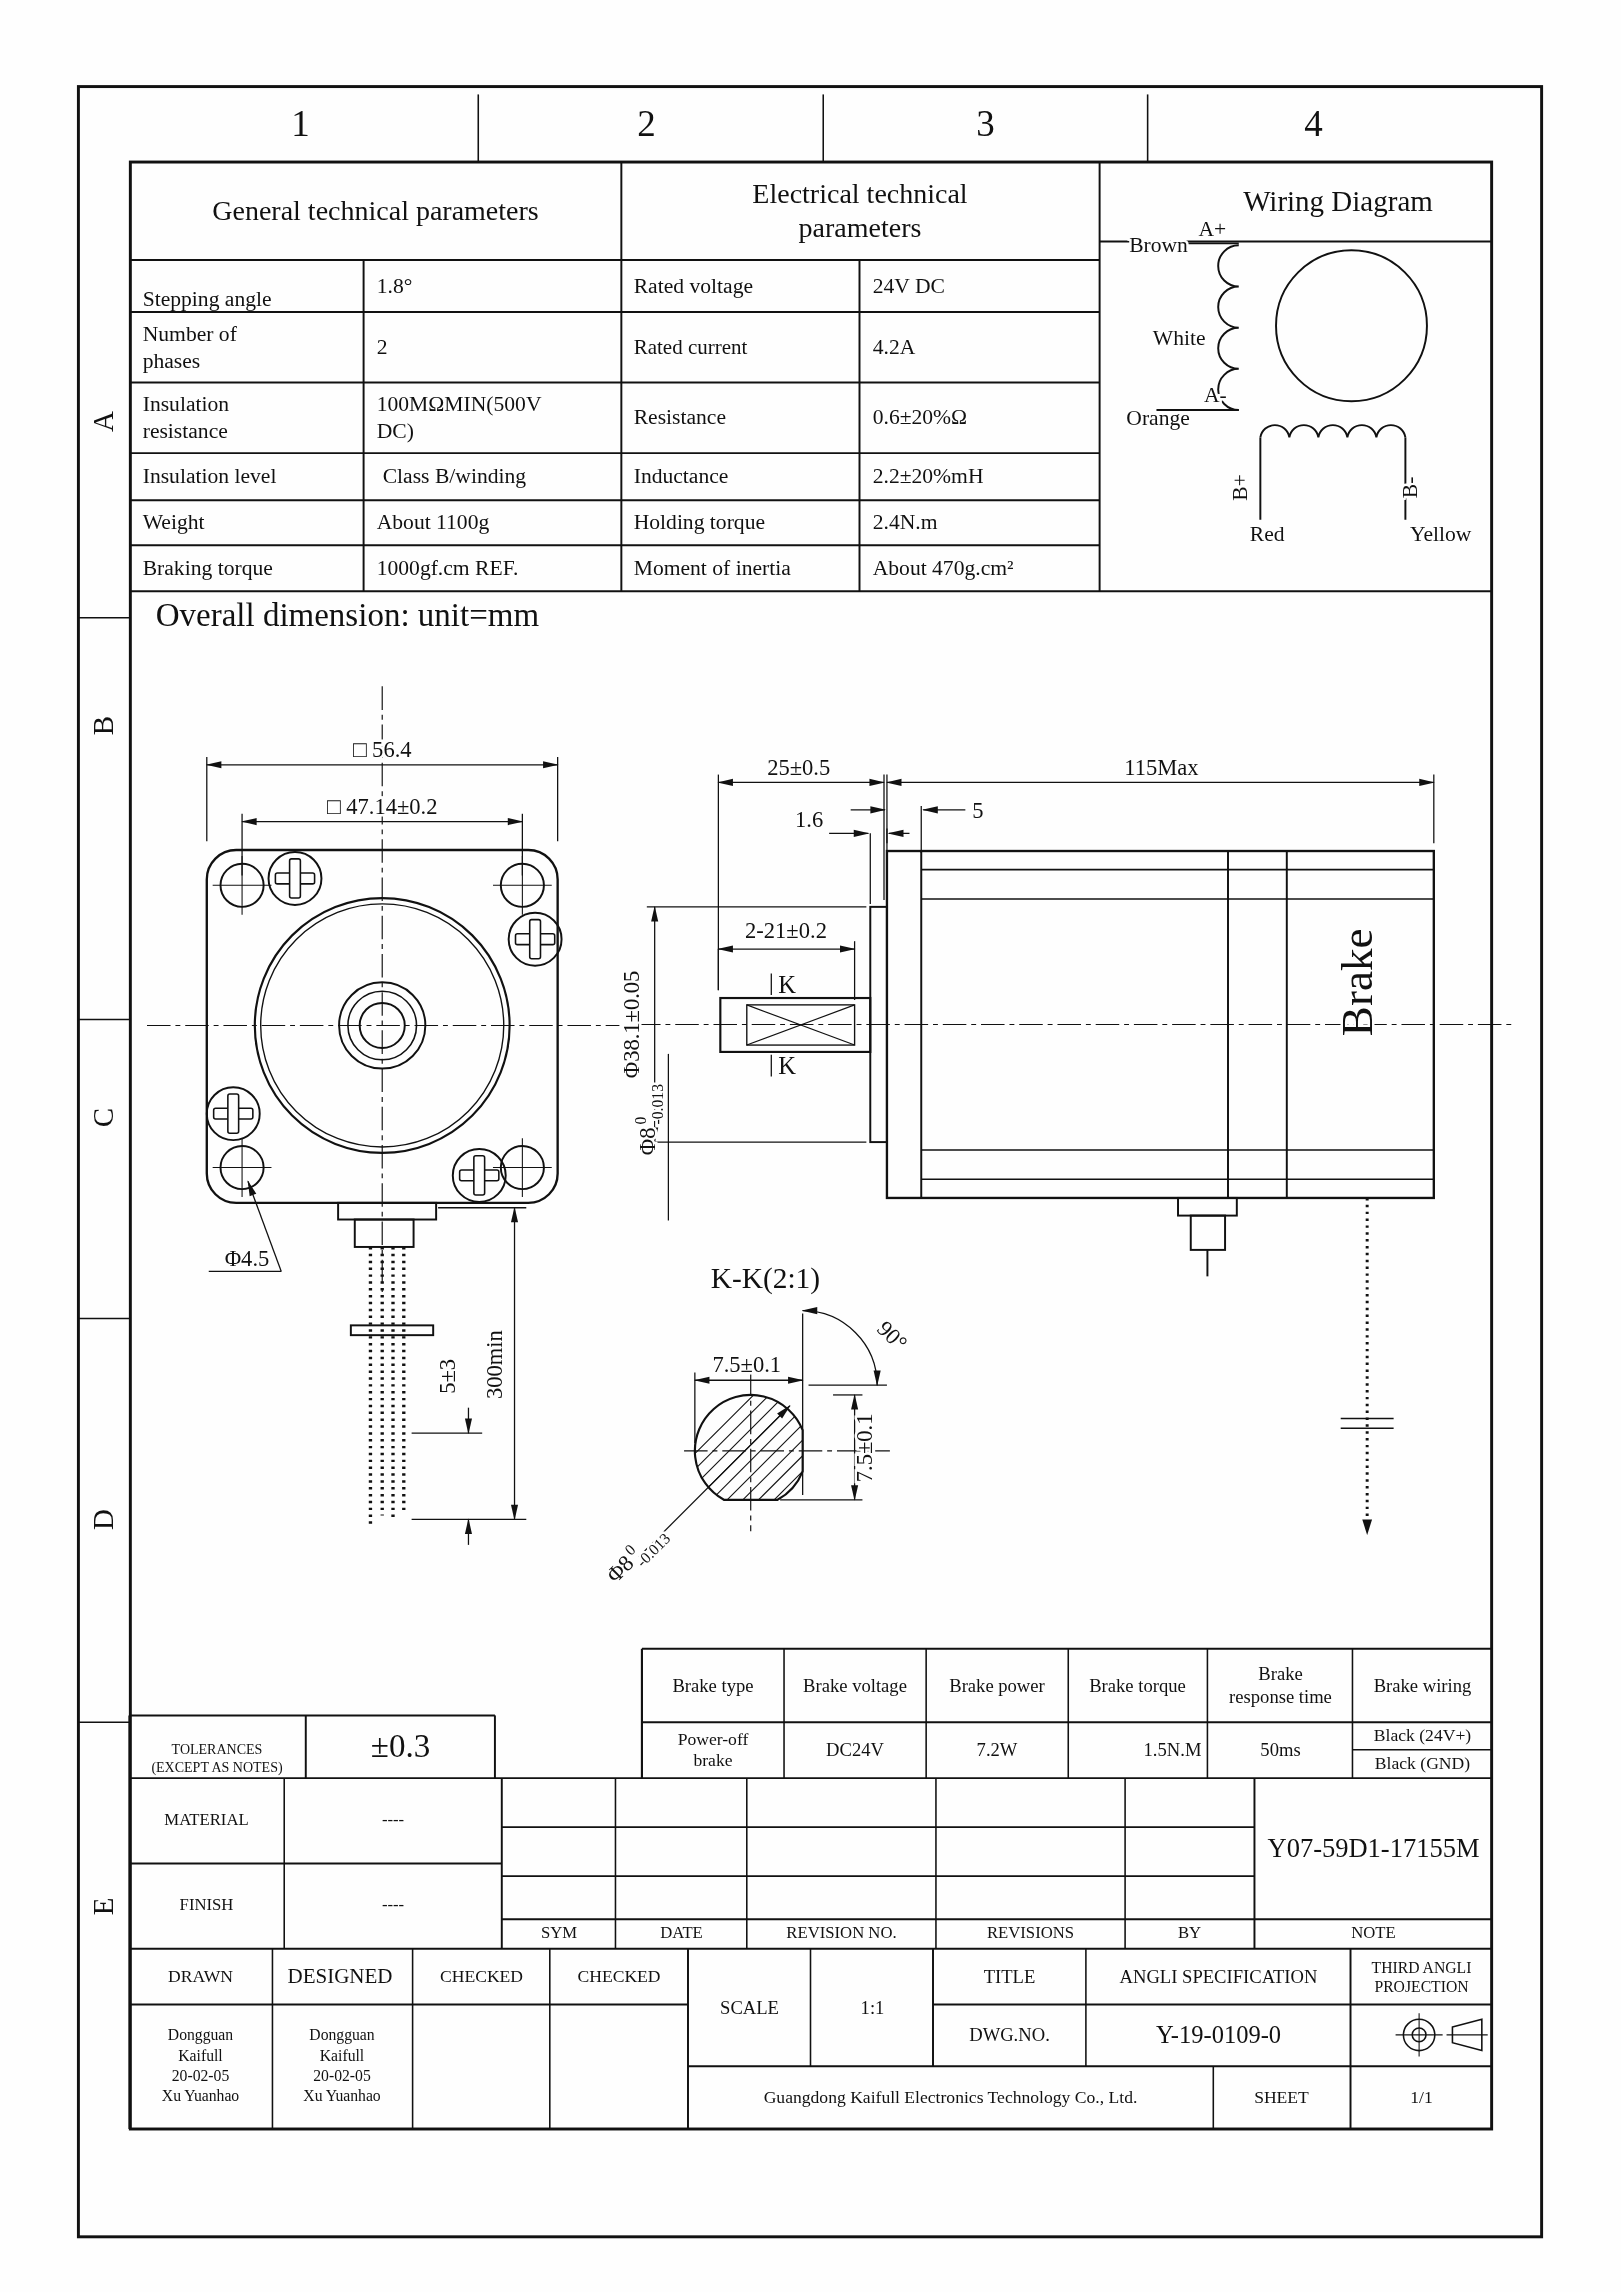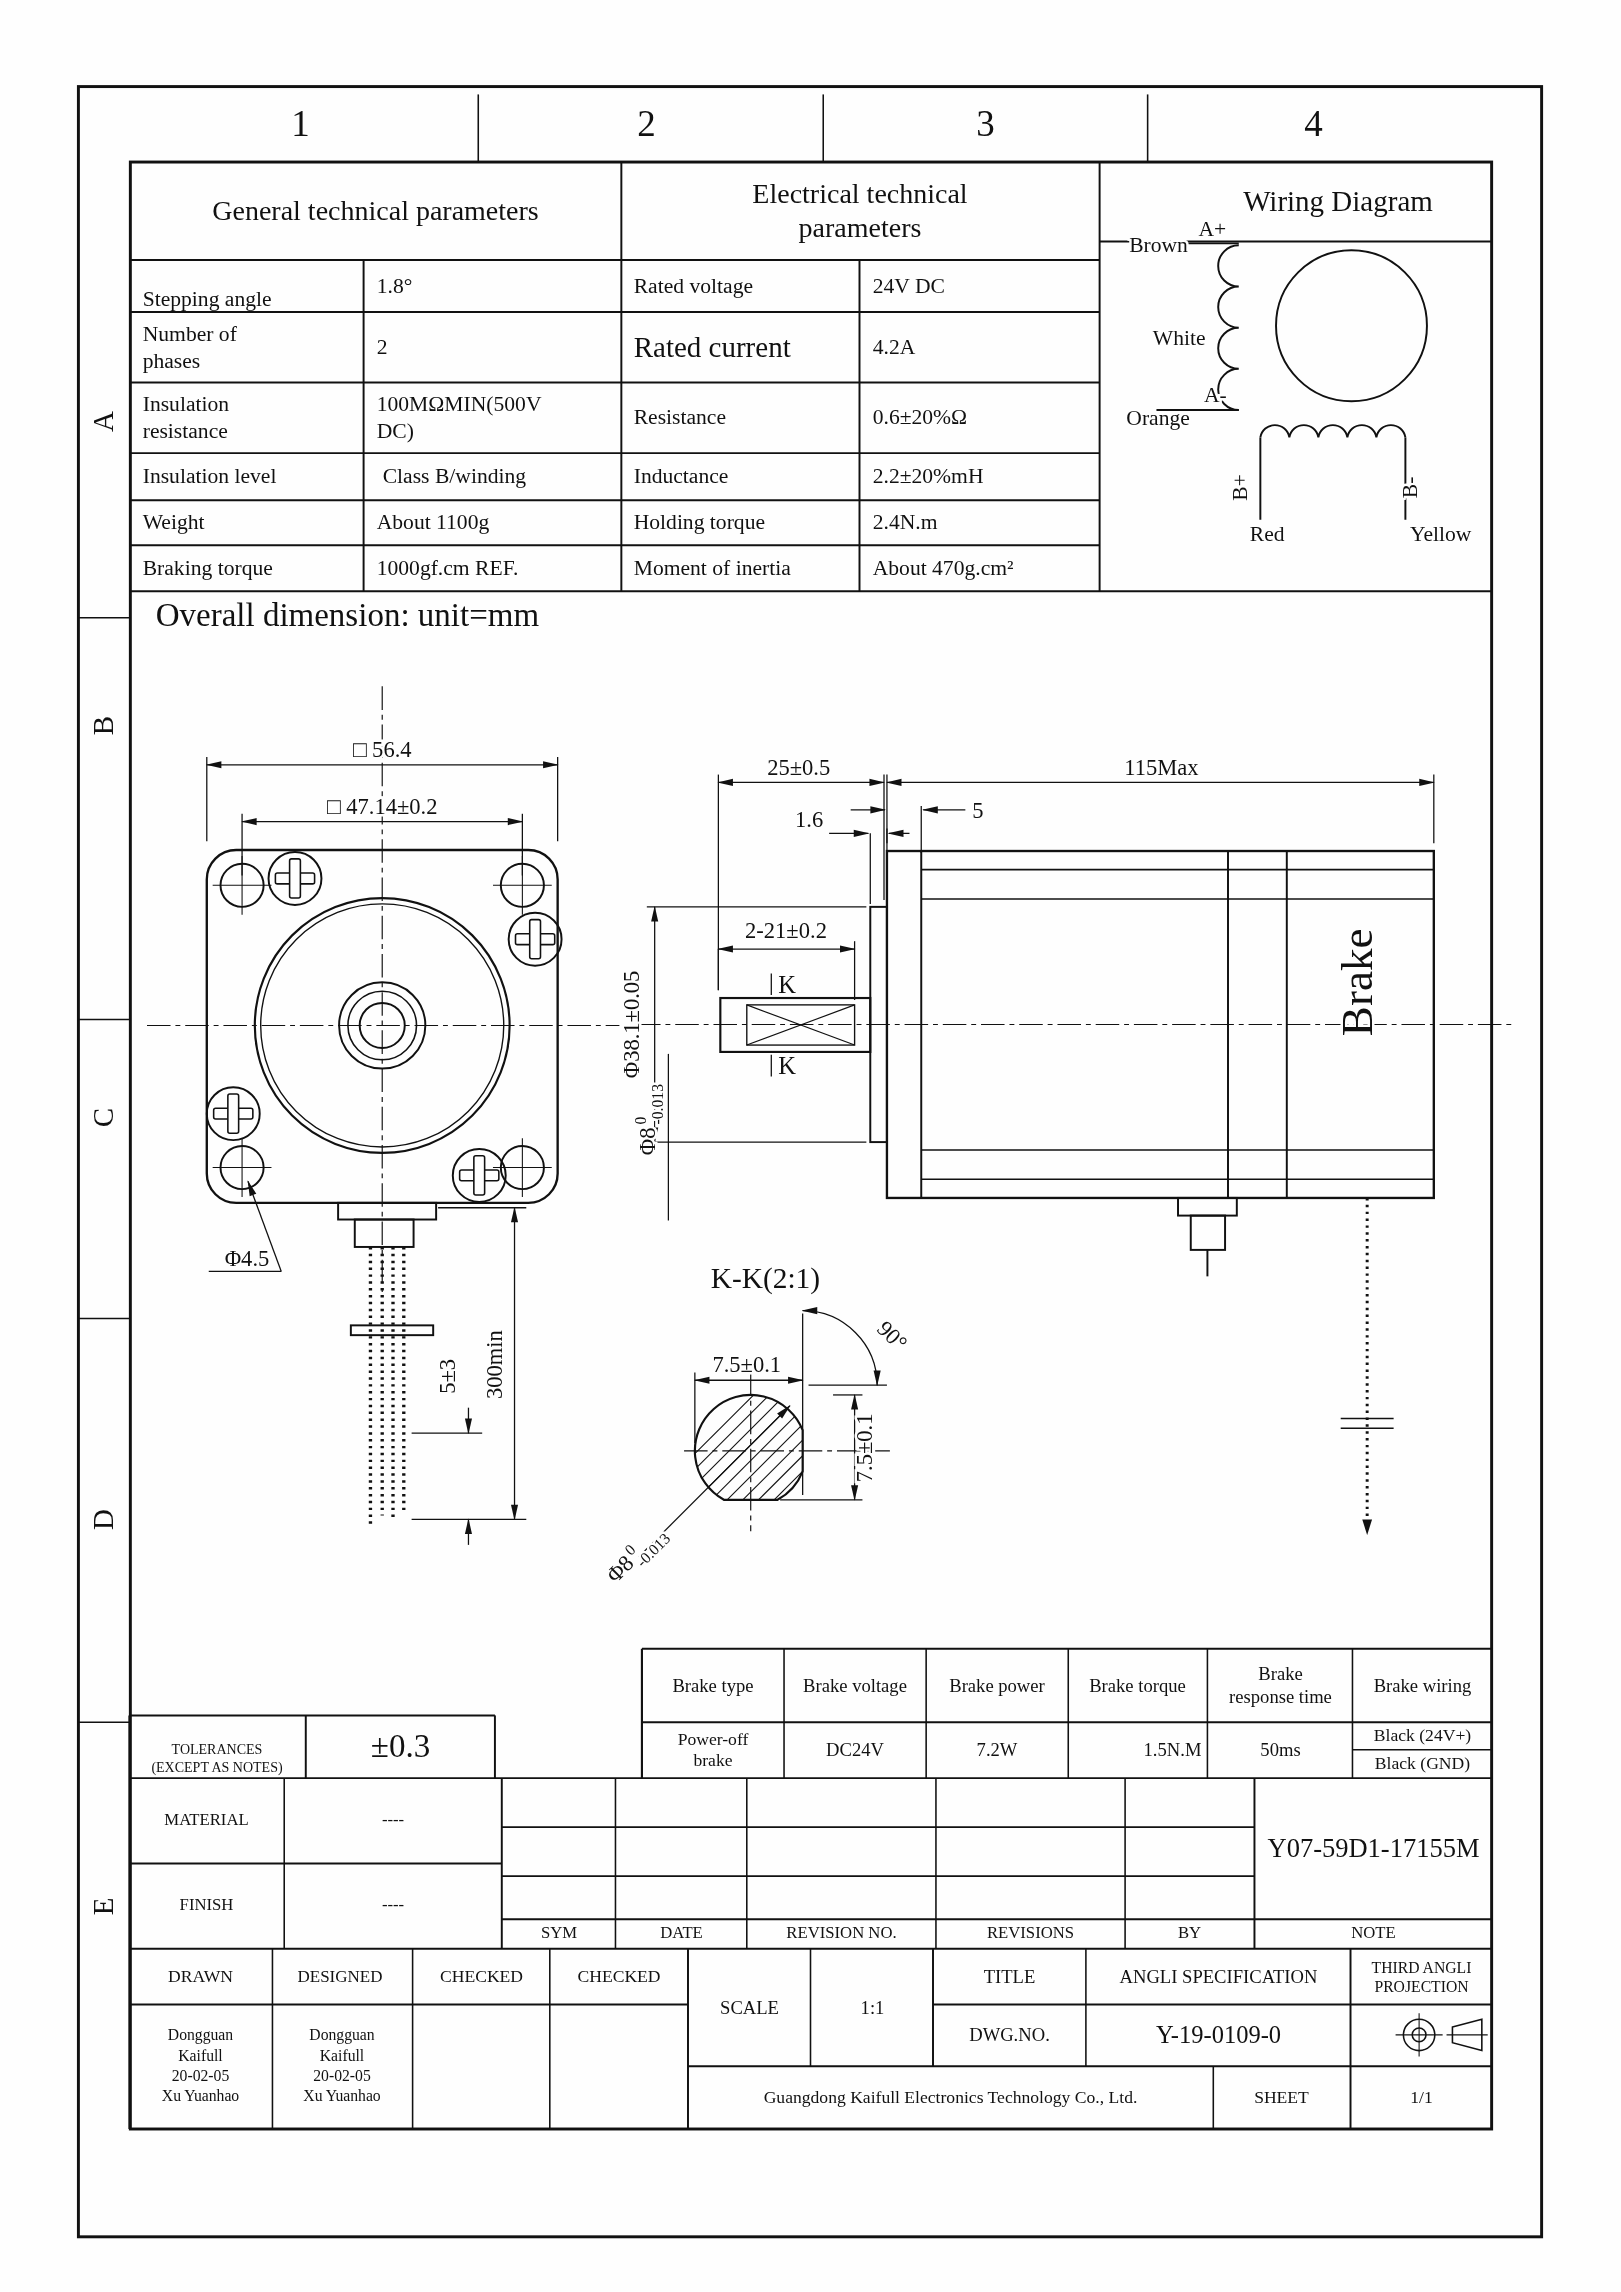--- a/index.html
+++ b/index.html
@@ -359,21 +359,21 @@
 <div class="cell lft" style="left:370px;top:453px;width:258px;height:47px;font-size:21.6px;">Class B/winding</div>
 <div class="cell lft" style="left:130px;top:500px;width:233px;height:45px;font-size:21.6px;">Weight</div>
 <div class="cell lft" style="left:364px;top:500px;width:258px;height:45px;font-size:21.6px;">About 1100g</div>
 <div class="cell lft" style="left:130px;top:545px;width:233px;height:46px;font-size:21.6px;">Braking torque</div>
 <div class="cell lft" style="left:364px;top:545px;width:258px;height:46px;font-size:21.6px;">1000gf.cm REF.</div>
 
 <div class="cell big" style="left:621px;top:162px;width:478px;height:98px;">Electrical technical
 parameters</div>
 <div class="cell lft" style="left:621px;top:260px;width:238px;height:52px;font-size:21.6px;">Rated voltage</div>
 <div class="cell lft" style="left:860px;top:260px;width:240px;height:52px;font-size:21.6px;">24V DC</div>
-<div class="cell lft" style="left:621px;top:312px;width:238px;height:71px;font-size:29px;">Rated current</div>
+<div class="cell lft" style="left:621px;top:312px;width:238px;height:71px;font-size:21px;">Rated current</div>
 <div class="cell lft" style="left:860px;top:312px;width:240px;height:71px;font-size:21.6px;">4.2A</div>
 <div class="cell lft" style="left:621px;top:382px;width:238px;height:71px;font-size:21.6px;">Resistance</div>
 <div class="cell lft" style="left:860px;top:382px;width:240px;height:71px;font-size:21.6px;">0.6±20%Ω</div>
 <div class="cell lft" style="left:621px;top:453px;width:238px;height:47px;font-size:21.6px;">Inductance</div>
 <div class="cell lft" style="left:860px;top:453px;width:240px;height:47px;font-size:21.6px;">2.2±20%mH</div>
 <div class="cell lft" style="left:621px;top:500px;width:238px;height:45px;font-size:21.6px;">Holding torque</div>
 <div class="cell lft" style="left:860px;top:500px;width:240px;height:45px;font-size:21.6px;">2.4N.m</div>
 <div class="cell lft" style="left:621px;top:545px;width:238px;height:46px;font-size:21.6px;">Moment of inertia</div>
 <div class="cell lft" style="left:860px;top:545px;width:240px;height:46px;font-size:21.6px;">About 470g.cm²</div>
 
@@ -405,21 +405,21 @@
 <div class="cell" style="left:129px;top:1863px;width:155px;height:85px;font-size:16.7px;">FINISH</div>
 <div class="cell" style="left:284px;top:1863px;width:218px;height:85px;font-size:16.7px;">----</div>
 <div class="cell" style="left:502px;top:1919px;width:114px;height:29px;font-size:16.7px;">SYM</div>
 <div class="cell" style="left:616px;top:1919px;width:131px;height:29px;font-size:16.7px;">DATE</div>
 <div class="cell" style="left:747px;top:1919px;width:189px;height:29px;font-size:16.7px;">REVISION NO.</div>
 <div class="cell" style="left:936px;top:1919px;width:189px;height:29px;font-size:16.7px;">REVISIONS</div>
 <div class="cell" style="left:1125px;top:1919px;width:129px;height:29px;font-size:16.7px;">BY</div>
 <div class="cell" style="left:1255px;top:1919px;width:237px;height:29px;font-size:16.7px;">NOTE</div>
 <div class="cell" style="left:1255px;top:1778px;width:237px;height:141px;font-size:26.5px;">Y07-59D1-17155M</div>
 <div class="cell" style="left:129px;top:1949px;width:143px;height:56px;font-size:17.6px;">DRAWN</div>
-<div class="cell" style="left:272px;top:1949px;width:136px;height:56px;font-size:17px;">DESIGNED</div>
+<div class="cell" style="left:272px;top:1949px;width:136px;height:56px;font-size:21px;">DESIGNED</div>
 <div class="cell" style="left:413px;top:1949px;width:137px;height:56px;font-size:17.6px;">CHECKED</div>
 <div class="cell" style="left:550px;top:1949px;width:138px;height:56px;font-size:17.6px;">CHECKED</div>
 <div class="cell" style="left:129px;top:2004px;width:143px;height:124px;font-size:15.7px;line-height:1.3;">Dongguan
 Kaifull
 20-02-05
 Xu Yuanhao</div>
 <div class="cell" style="left:272px;top:2004px;width:140px;height:124px;font-size:15.7px;line-height:1.3;">Dongguan
 Kaifull
 20-02-05
 Xu Yuanhao</div>

